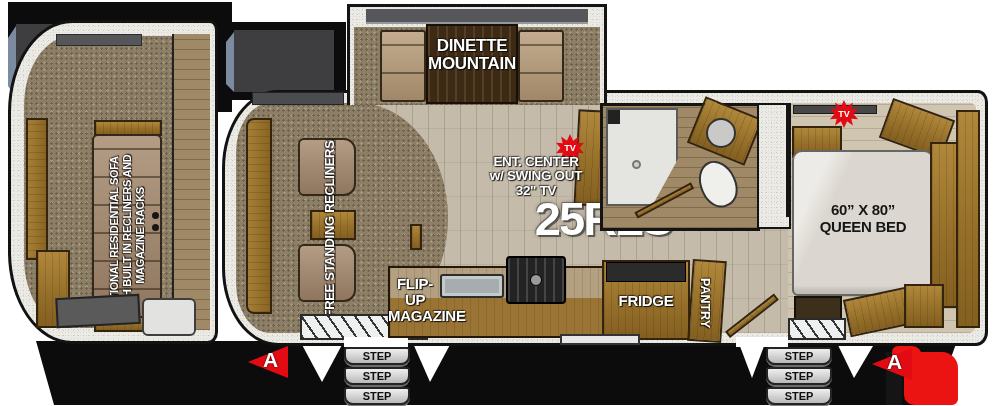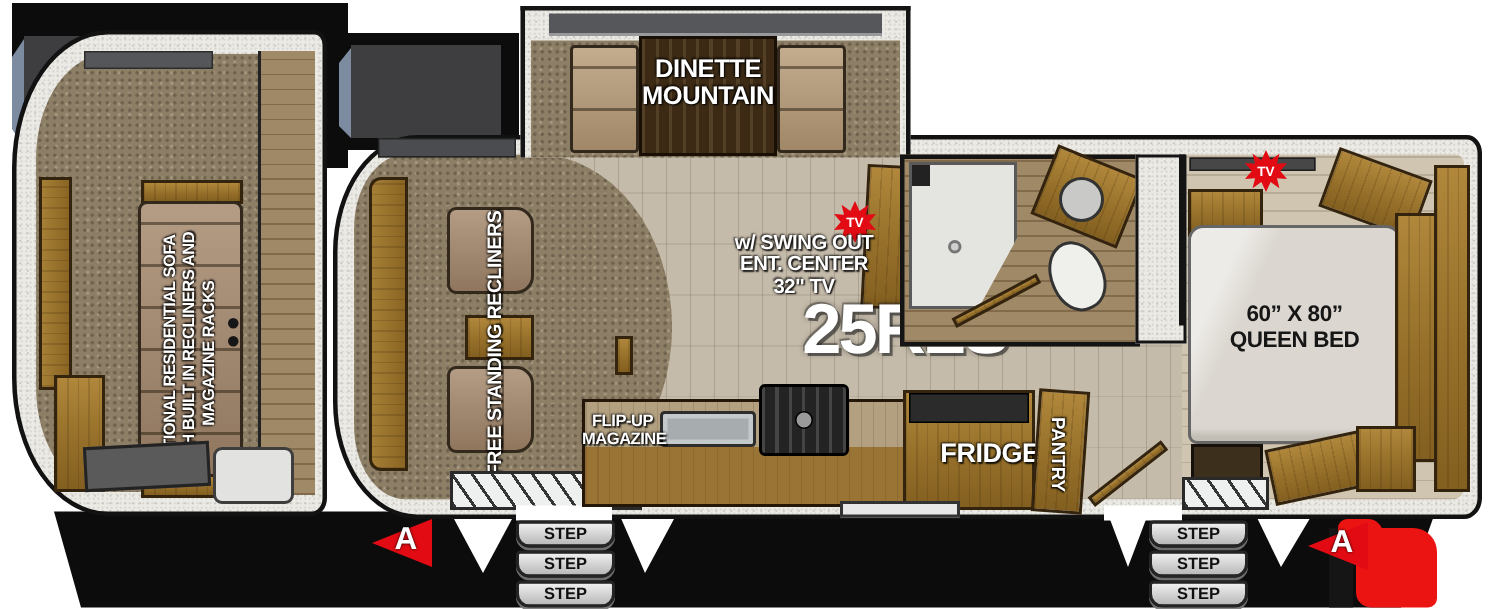--- a/index.html
+++ b/index.html
@@ -129,22 +129,22 @@
   <div class="abs wlabel rot270" style="left:230px;top:222px;width:200px;font-size:13px;">FREE STANDING RECLINERS</div>
   <div class="abs wood" style="left:410px;top:224px;width:12px;height:26px;"></div>
   <div class="abs glass" style="left:300px;top:314px;width:128px;height:26px;"></div>
   <div class="abs" style="left:344px;top:337px;width:64px;height:10px;background:#fff;"></div>
 
   <div class="abs wood" style="left:576px;top:110px;width:30px;height:96px;transform:rotate(3deg);"></div>
   <div class="abs tvstar" style="left:556px;top:134px;">
     <span>TV</span>
   </div>
   <div class="abs wlabel" style="left:468px;top:155px;width:136px;font-size:13.5px;">
+    <div>ENT. CENTER</div>
     <div>w/ SWING OUT</div>
-    <div>ENT. CENTER</div>
     <div>32" TV</div>
   </div>
   <div class="abs wlabel model" style="left:518px;top:194px;width:170px;">25RLS</div>
 
   <div class="abs darkplank" style="left:600px;top:103px;width:160px;height:128px;border:3px solid #141414;"></div>
   <div class="abs" style="left:606px;top:108px;width:72px;height:98px;background:#e4e4e1;border:2px solid #5a5a5a;
               clip-path:polygon(0 0,100% 0,100% 52%,64% 100%,0 100%);"></div>
   <div class="abs" style="left:632px;top:160px;width:9px;height:9px;border:2px solid #777;border-radius:50%;background:#cfcfcf;"></div>
   <div class="abs" style="left:608px;top:110px;width:12px;height:14px;background:#222;"></div>
   <div class="abs wood" style="left:694px;top:106px;width:62px;height:50px;transform:rotate(22deg);"></div>
@@ -155,27 +155,27 @@
   <div class="abs wall" style="left:757px;top:103px;width:34px;height:126px;border:2px solid #141414;"></div>
 
   <div class="abs" style="left:388px;top:266px;width:276px;height:72px;border:2px solid #241708;
               background:linear-gradient(180deg,#b2a080 0 44%,#9a7434 44% 100%);
               background-image:repeating-linear-gradient(90deg,rgba(60,40,10,.15) 0 1px,transparent 1px 8px),linear-gradient(180deg,#b2a080 0 44%,#9a7434 44% 100%);"></div>
   <div class="abs" style="left:440px;top:274px;width:64px;height:24px;background:#a7adaf;border:2px solid #2d2d2d;border-radius:3px;
               box-shadow:inset 0 0 0 3px #c4c9cb;"></div>
   <div class="abs" style="left:506px;top:256px;width:60px;height:48px;background:#232323;border:2px solid #000;border-radius:4px;
               background-image:repeating-linear-gradient(90deg,#454545 0 2px,transparent 2px 9px);"></div>
   <div class="abs" style="left:530px;top:274px;width:12px;height:12px;background:#9a9a9a;border-radius:50%;border:1px solid #000;"></div>
-  <div class="abs wlabel" style="left:388px;top:276px;width:54px;font-size:11px;">
+  <div class="abs wlabel" style="left:388px;top:276px;width:54px;font-size:15px;">
     <div>FLIP-UP</div>
     <div>MAGAZINE</div>
   </div>
   <div class="abs wood" style="left:602px;top:260px;width:88px;height:80px;"></div>
   <div class="abs" style="left:606px;top:262px;width:80px;height:20px;background:#2b2b2b;border:1px solid #000;"></div>
-  <div class="abs wlabel" style="left:616px;top:293px;width:88px;font-size:18px;">FRIDGE</div>
+  <div class="abs wlabel" style="left:602px;top:293px;width:88px;font-size:15px;">FRIDGE</div>
   <div class="abs wood" style="left:690px;top:260px;width:34px;height:82px;transform:rotate(4deg);"></div>
   <div class="abs wlabel vtext" style="left:698px;top:266px;height:74px;font-size:12.5px;letter-spacing:0;">PANTRY</div>
   <div class="abs" style="left:560px;top:334px;width:80px;height:11px;background:#e8e8e8;border:2px solid #333;"></div>
   <div class="abs" style="left:736px;top:337px;width:52px;height:10px;background:#fff;"></div>
   <div class="abs wood" style="left:730px;top:330px;width:62px;height:8px;transform:rotate(-38deg);transform-origin:left bottom;"></div>
 
   <div class="abs" style="left:786px;top:103px;width:4px;height:114px;background:#141414;"></div>
   <div class="abs" style="left:793px;top:105px;width:84px;height:9px;background:#474747;border:1px solid #1d1d1d;"></div>
   <div class="abs tvstar" style="left:830px;top:100px;">
     <span>TV</span>

